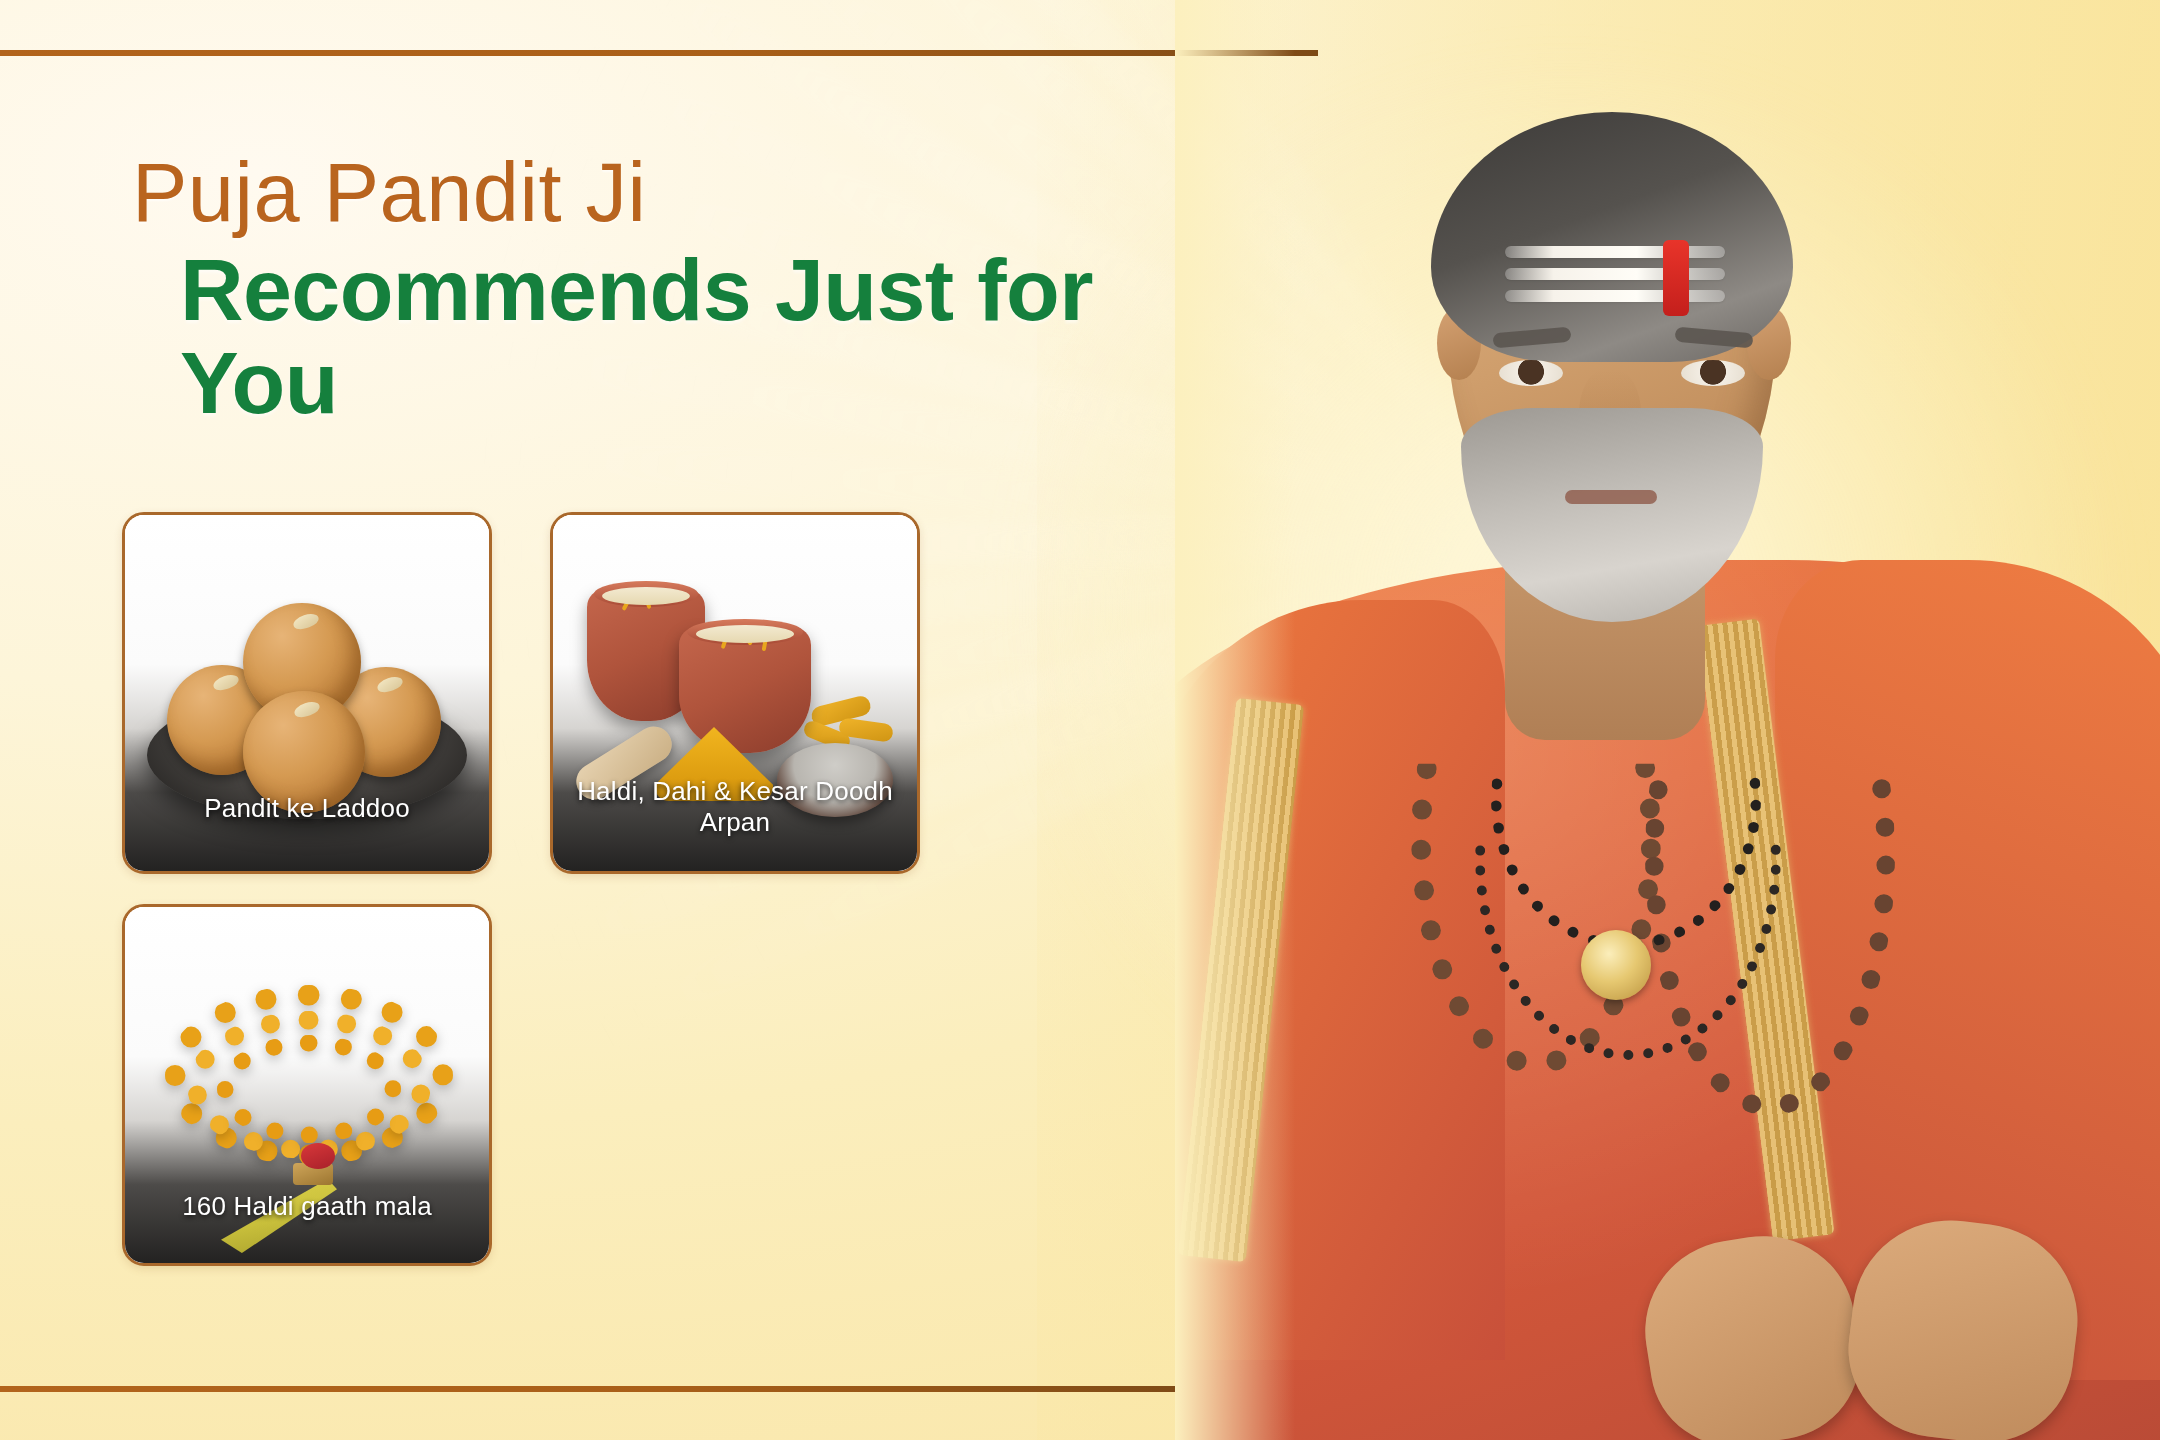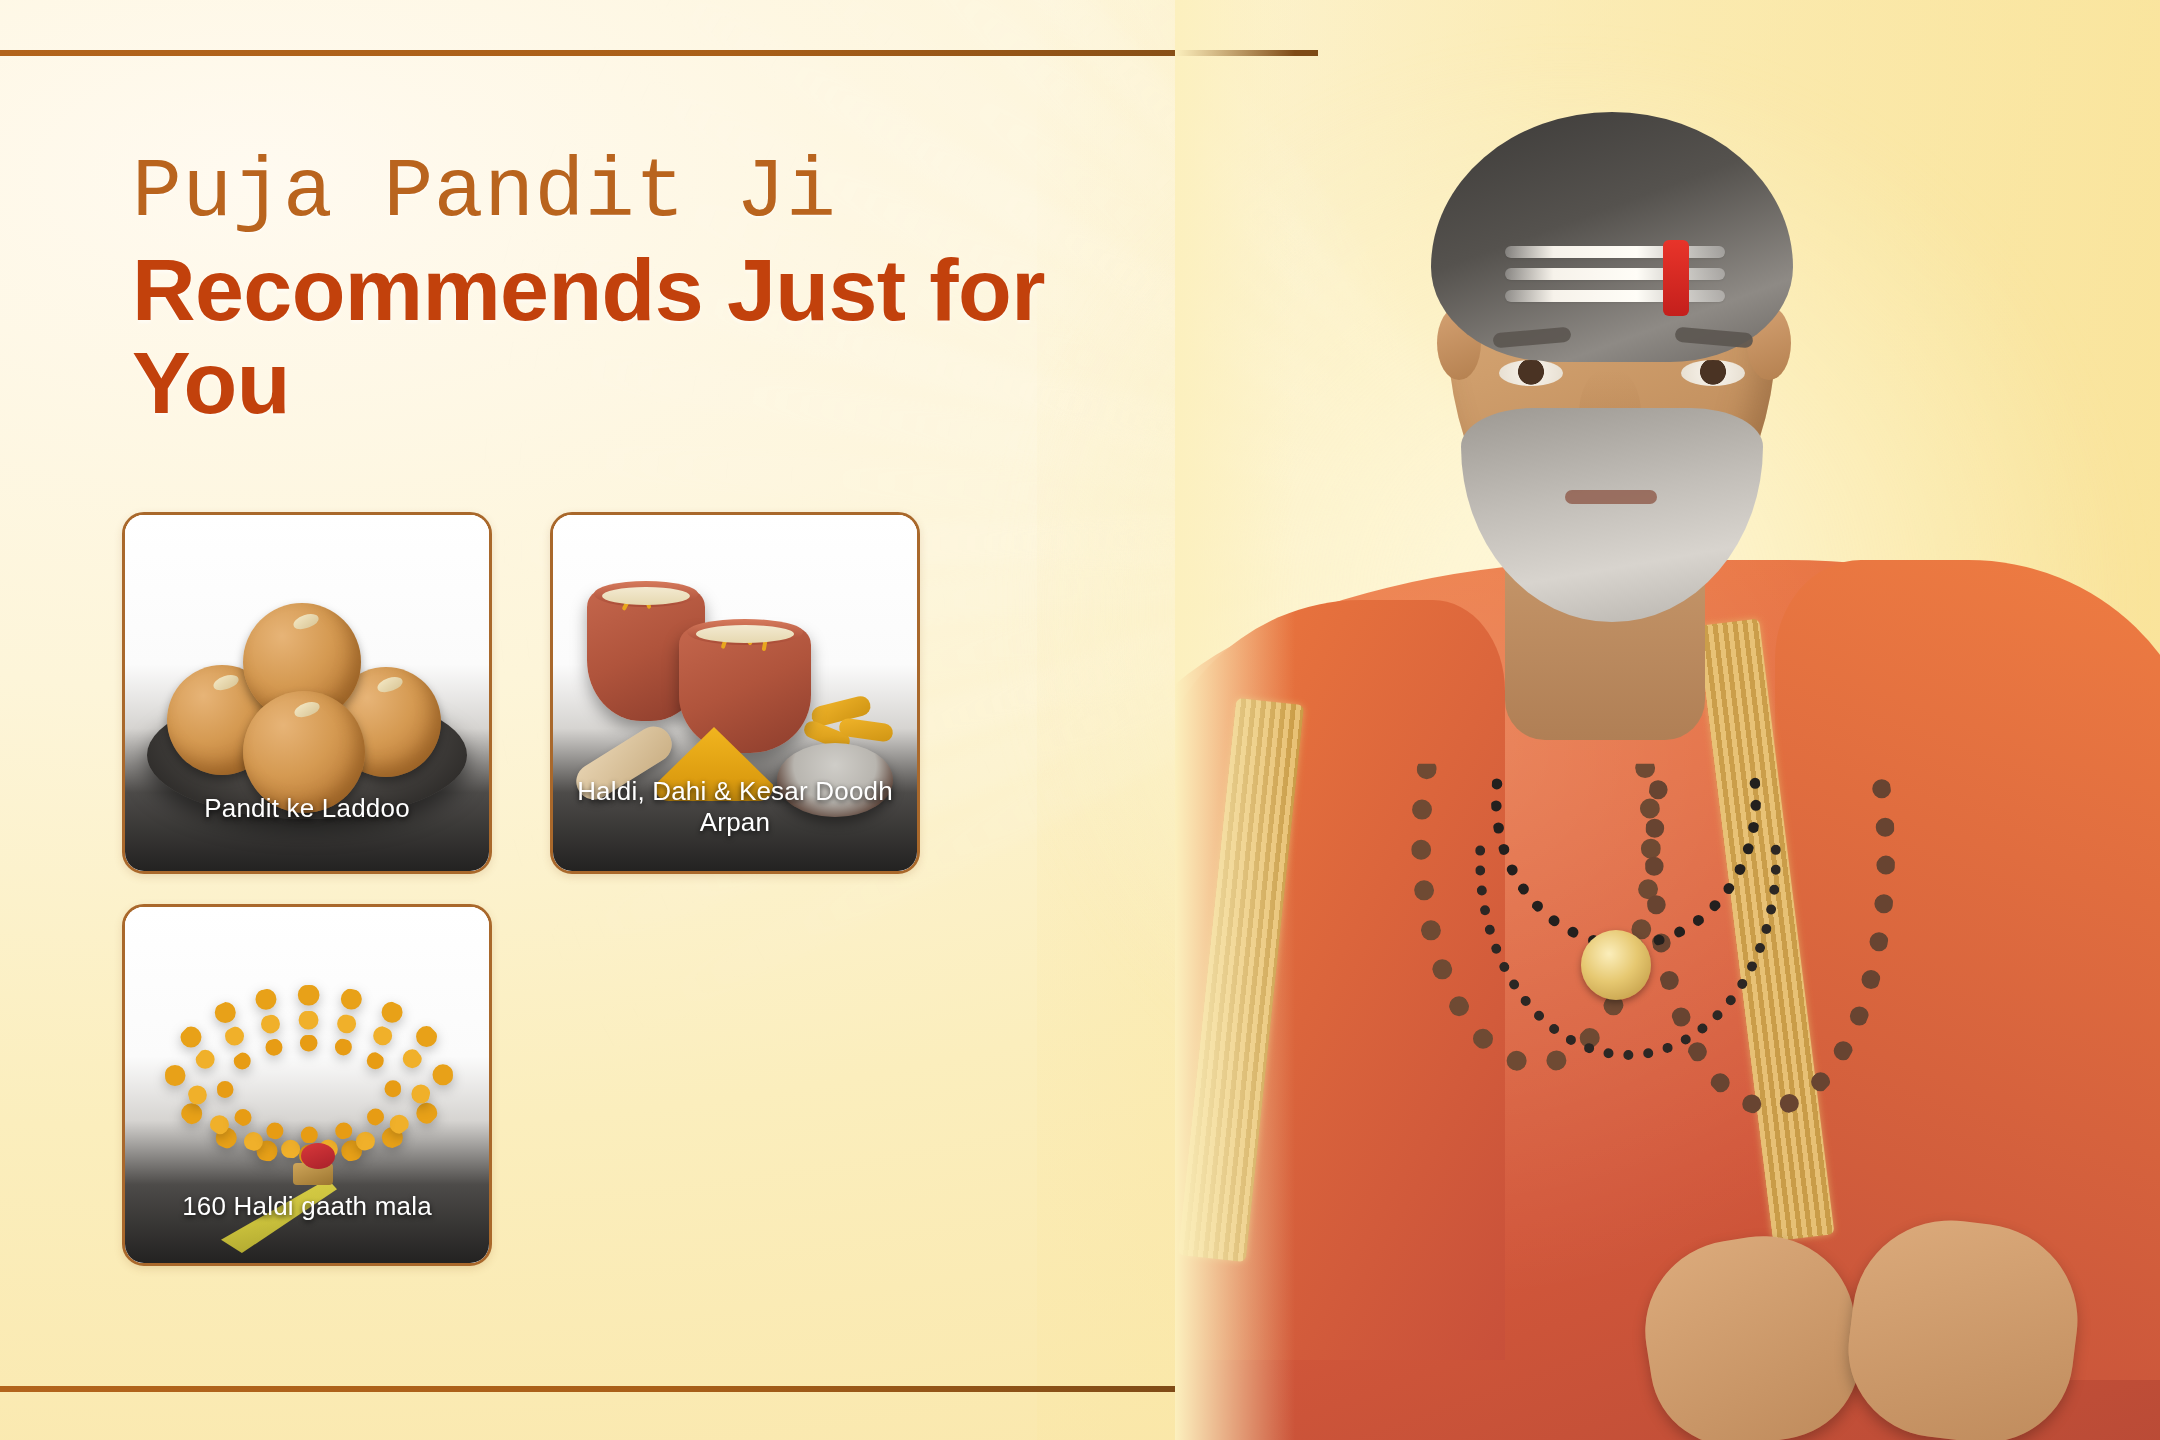--- a/index.html
+++ b/index.html
@@ -43,30 +43,31 @@
   .rule-top{top:50px;left:0;width:1318px;}
   .rule-bottom{top:1386px;left:0;width:1205px;}
 
   
   .headline{position:absolute;left:132px;top:150px;width:1080px;}
   .h-thin{
     font-size:83px;line-height:1.04;
     font-weight:300;
     letter-spacing:.5px;
     color:#b9641e;
-    font-family:Liberation Mono, monospace;
+    font-family:Liberation Sans, sans-serif;
     text-shadow:0 2px 2px rgba(255,255,255,.65);
   }
   .h-bold{
     margin-top:8px;
     font-size:88px;line-height:1.05;
     font-weight:700;
     letter-spacing:-.6px;
-    color:#c2410c;
+    color:#15803d;
     text-shadow:0 3px 3px rgba(255,255,255,.5);
+    margin-left:48px;
   }
 
   
   .grid{
     position:absolute;left:122px;top:512px;
     display:grid;
     grid-template-columns:370px 370px;
     grid-template-rows:362px 362px;
     gap:30px 58px;
   }

